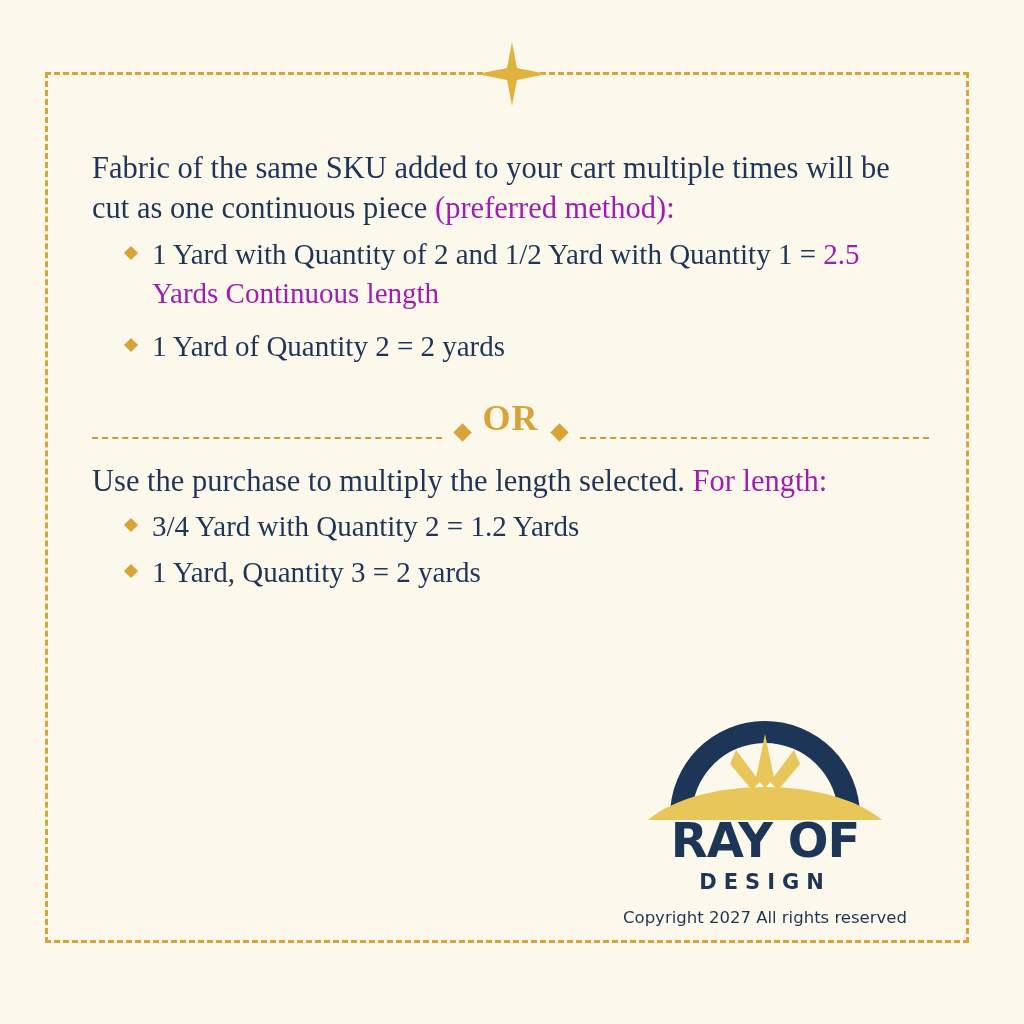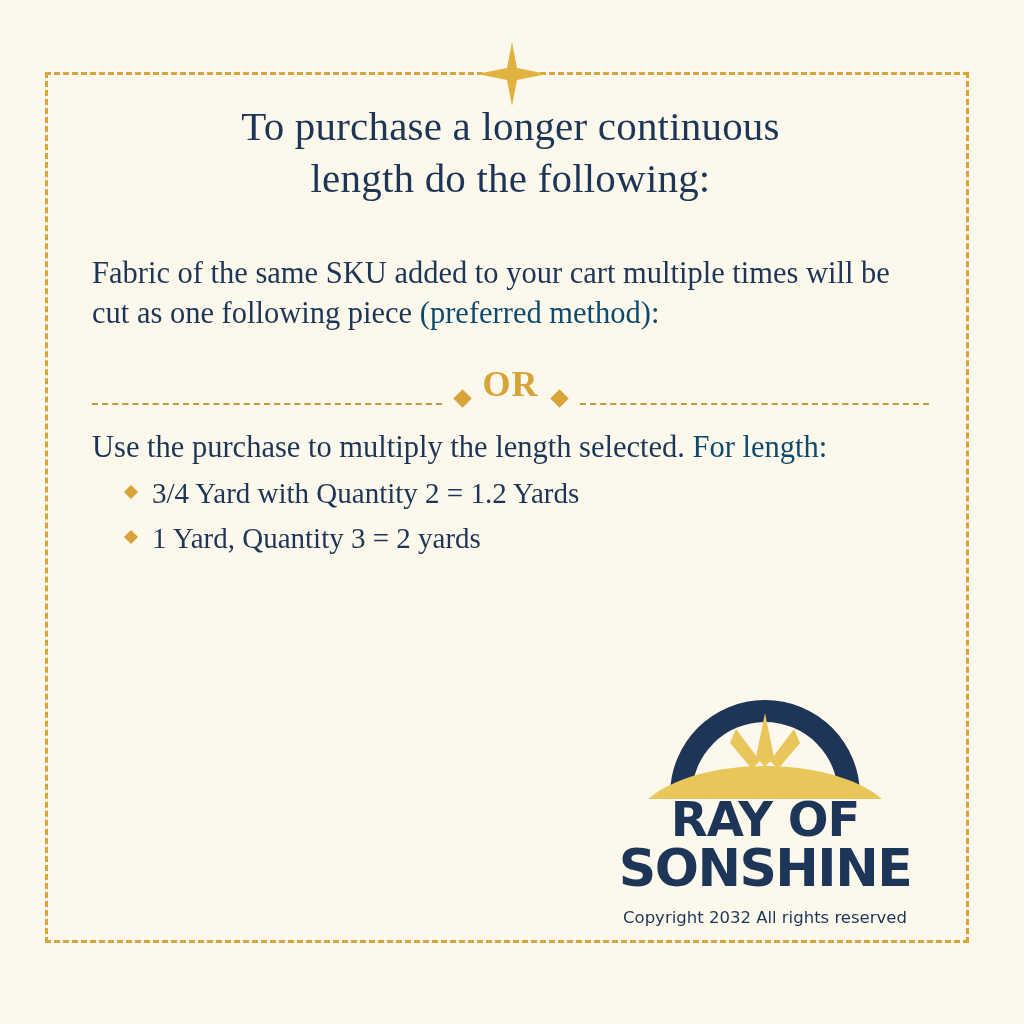--- a/index.html
+++ b/index.html
@@ -64,21 +64,21 @@
 
   .para {
     color: #1d3557;
     font-size: 30.5px;
     line-height: 1.32;
     margin: 0;
   }
   .para.first { margin-top: 48px; }
   .para.second { margin-top: 0; }
 
-  .accent { color: #0c4a6e; }
+  .accent { color: #a21caf; }
 
   ul.bullets {
     list-style: none;
     margin: 6px 0 0 0;
     padding: 0 0 0 34px;
   }
   ul.bullets li {
     position: relative;
     color: #1d3557;
     font-size: 29px;
@@ -172,29 +172,35 @@
 <div class="card">
 
   <div class="frame"></div>
 
   <svg class="top-star" viewBox="0 0 70 64">
     <polygon points="35,0 40,26 70,32 40,38 35,64 30,38 0,32 30,26" fill="#e0b341"></polygon>
   </svg>
 
   <div class="content">
 
-    <h1 class="title">
-      <span>To purchase a longer continuous</span><br>
-      <span>length do the following:</span>
-    </h1>
 
     <p class="para first">
-      <span>Fabric of the same SKU added to your cart multiple times will be cut as one following piece </span><span class="accent">(preferred method):</span>
+      <span>Fabric of the same SKU added to your cart multiple times will be cut as one continuous piece </span><span class="accent">(preferred method):</span>
     </p>
 
+    <ul class="bullets">
+      <li>
+        <span class="dia"></span>
+        <span>1 Yard with Quantity of 2 and 1/2 Yard with Quantity 1 = </span><span class="accent">2.5 Yards Continuous length</span>
+      </li>
+      <li class="b-item2">
+        <span class="dia"></span>
+        <span>1 Yard of Quantity 2 = 2 yards</span>
+      </li>
+    </ul>
 
     <div class="divider">
       <span class="line"></span>
       <span class="dot"></span>
       <span class="or">OR</span>
       <span class="dot"></span>
       <span class="line"></span>
     </div>
 
     <p class="para second">
@@ -215,19 +221,19 @@
     <div class="logo">
       <svg class="logo-mark" viewBox="0 0 250 105">
         <path d="M30 100 A95 95 0 0 1 220 100 L198 100 A73 73 0 0 0 52 100 Z" fill="#1d3557"></path>
         <polygon points="125,18 134,62 125,72 116,62" fill="#e9c659"></polygon>
         <polygon points="96,34 120,66 112,74 90,48" fill="#e9c659"></polygon>
         <polygon points="154,34 160,48 138,74 130,66" fill="#e9c659"></polygon>
         <path d="M8 104 C60 60 190 60 242 104 Z" fill="#e9c659"></path>
       </svg>
       <div class="logo-word">
         <div>RAY OF</div>
-        <div class="l2">SONSHINE</div>
       </div>
-      <div class="copyright">Copyright 2032 All rights reserved</div>
+      <div class="logo-sub">DESIGN</div>
+      <div class="copyright">Copyright 2027 All rights reserved</div>
     </div>
 
   </div>
 </div>
 
 </body></html>

